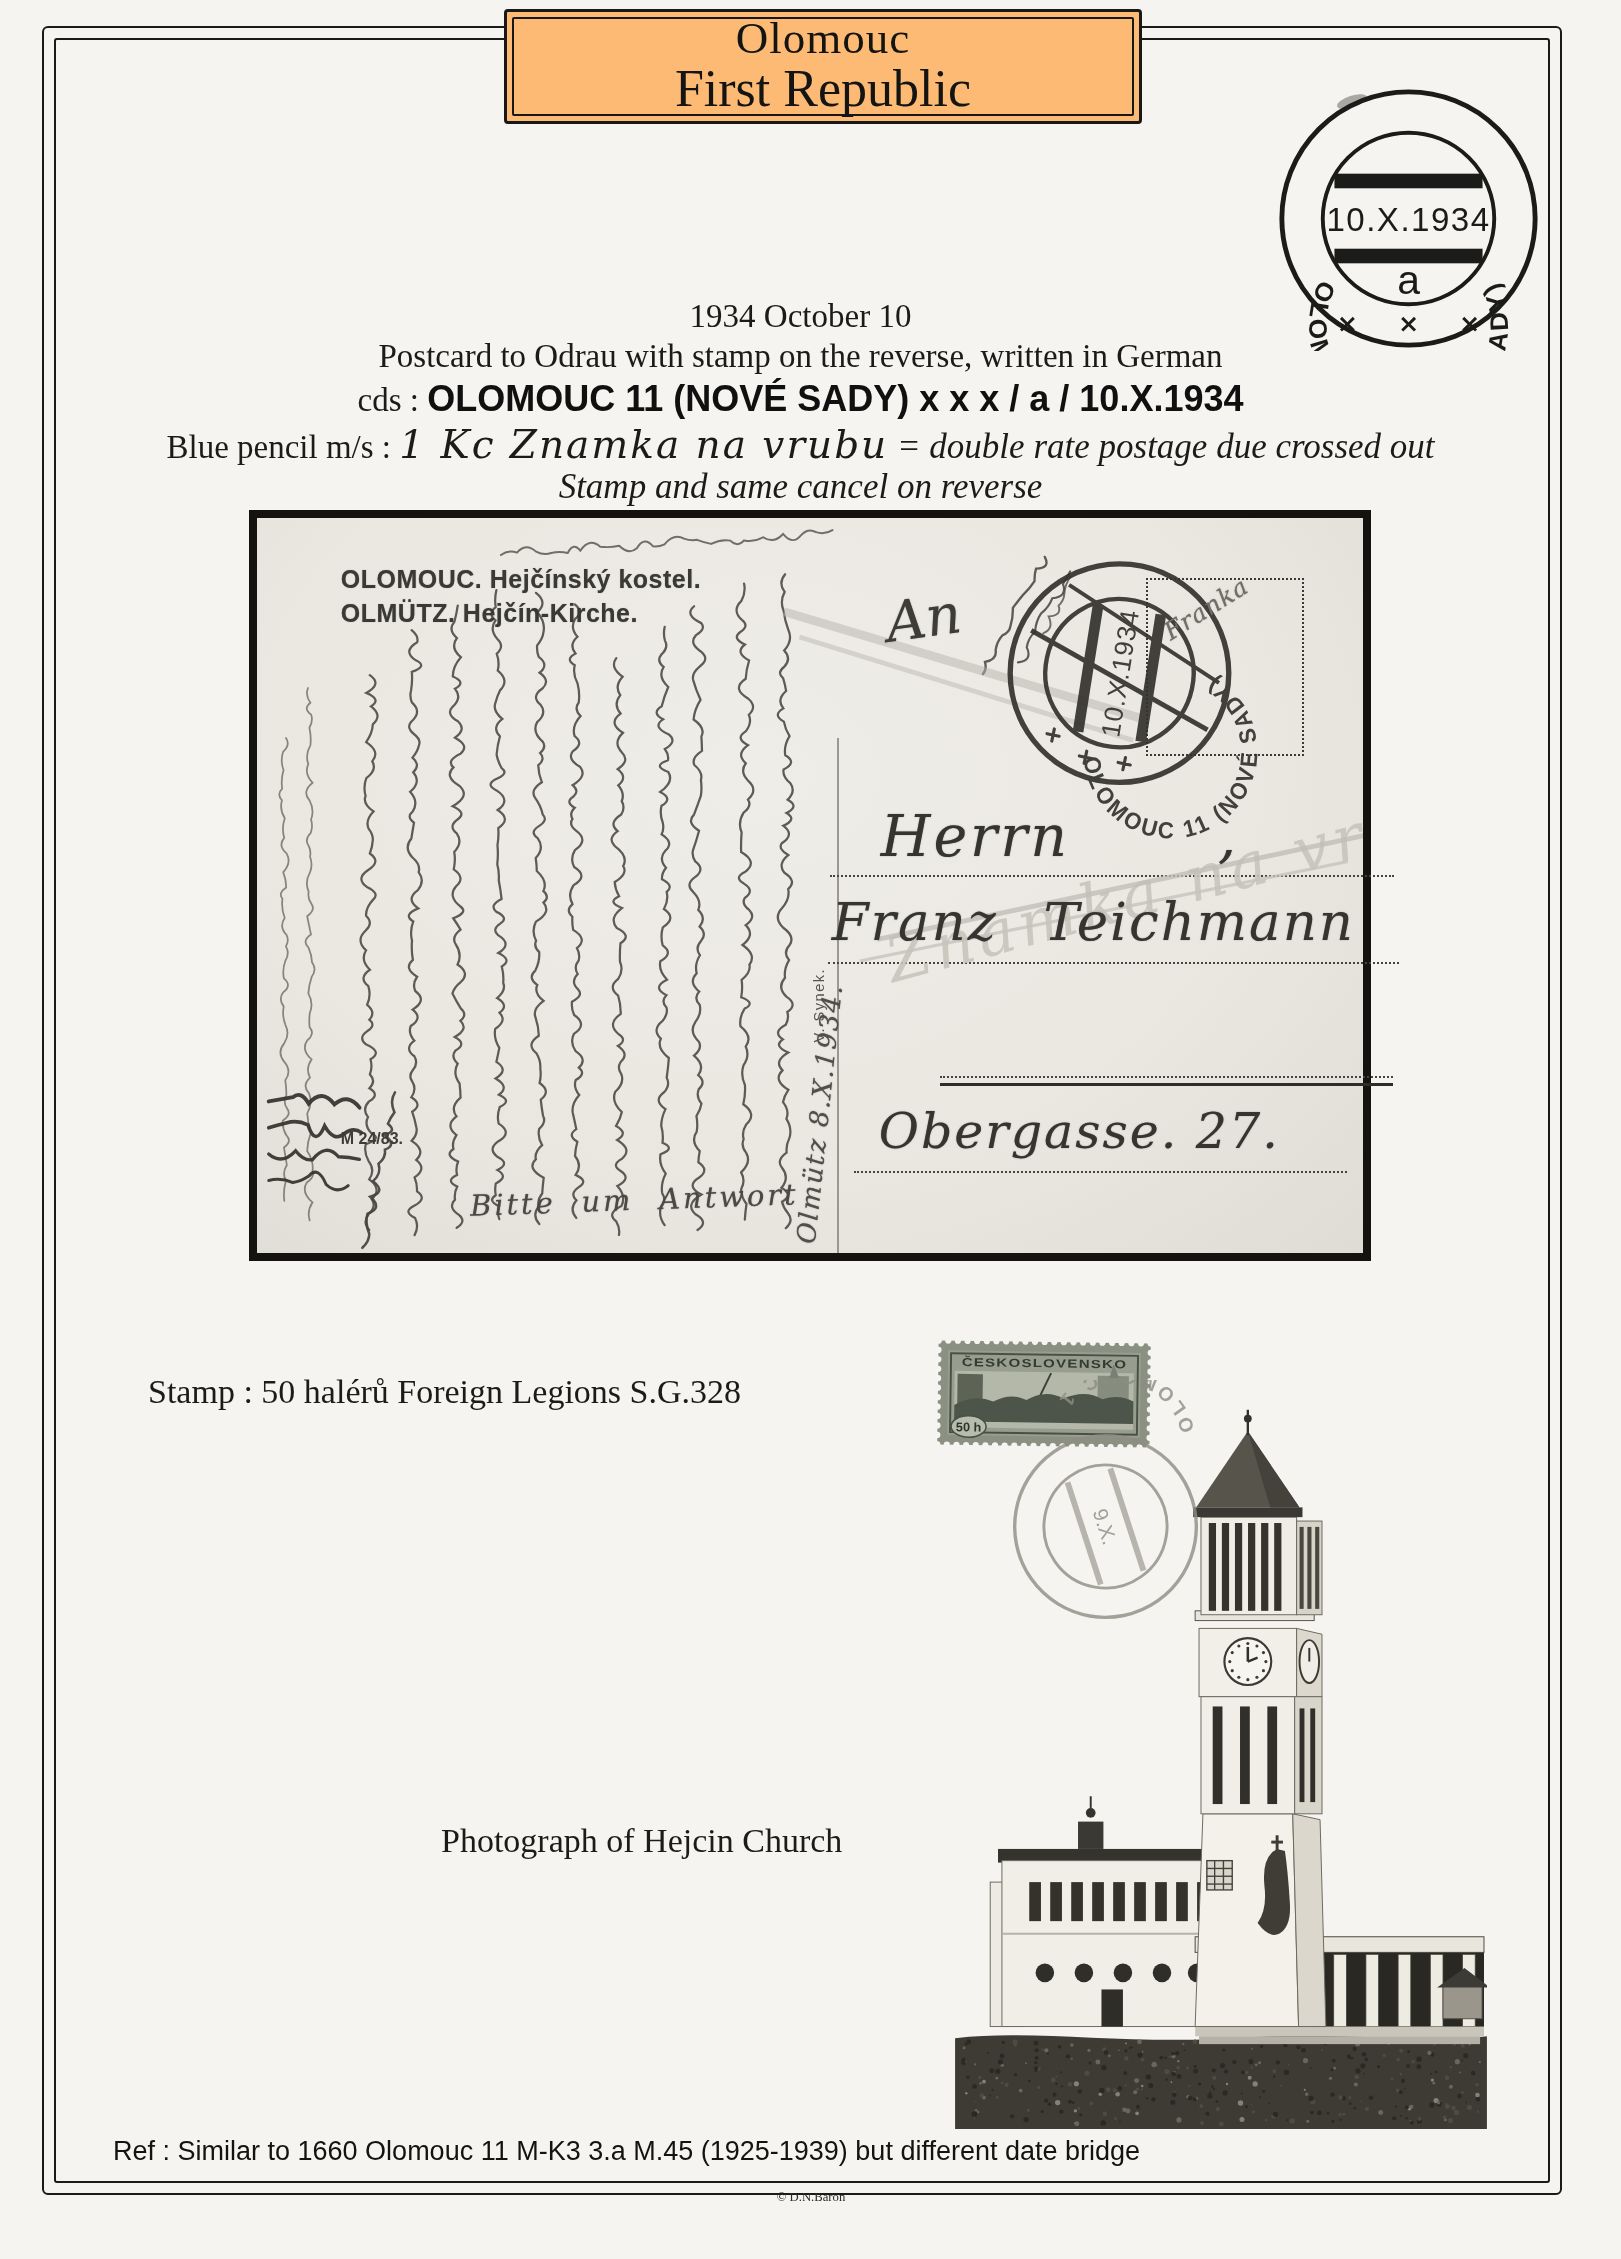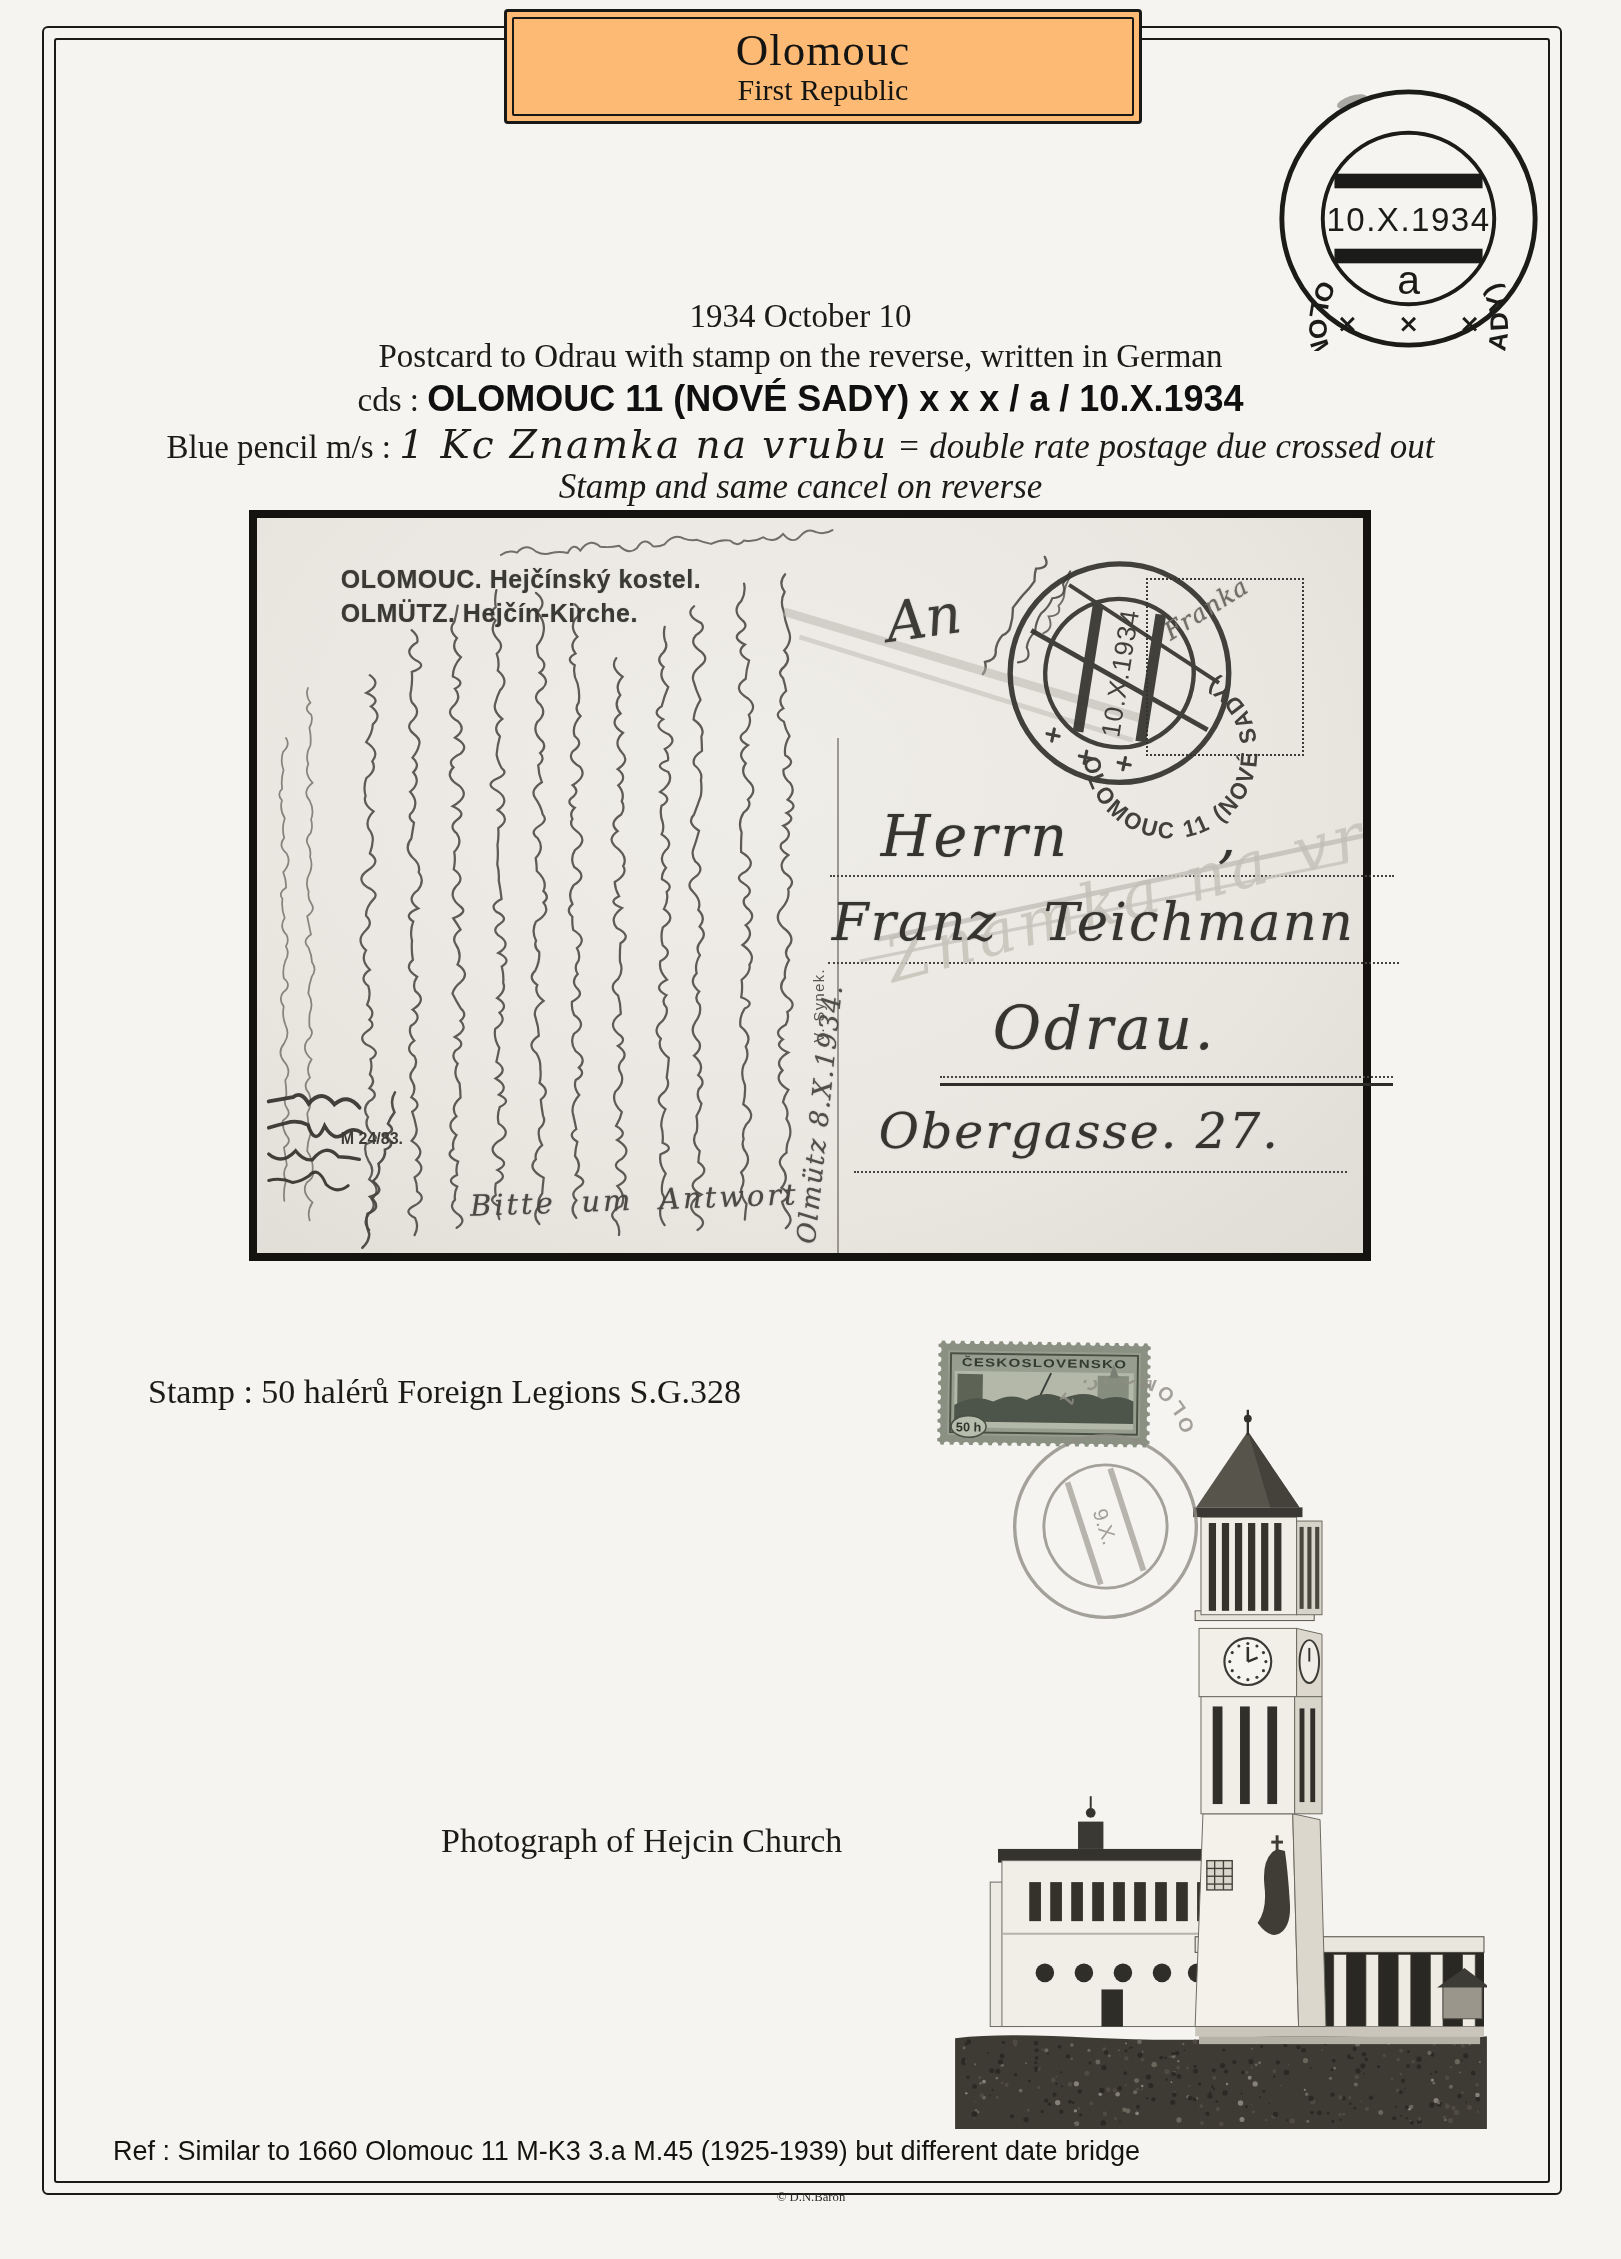--- a/index.html
+++ b/index.html
@@ -8,21 +8,21 @@
   .frame{position:absolute;border:2.9px solid #1a1a18;border-radius:5.9px;pointer-events:none;}
   .frame-outer{left:42px;top:26px;right:60px;bottom:65px;}
   .frame-inner{left:54px;top:38px;right:72px;bottom:77px;border-width:2.9px;border-radius:2.9px;}
 
   
   .title-box{position:absolute;left:504px;top:9px;width:632px;height:109px;
              background:#fdba74;border:3.9px solid #181816;border-radius:3.9px;z-index:5;text-align:right;}
   .title-inner{position:absolute;inset:4.9px;border:2px solid #181816;border-radius:2px;
                display:flex;flex-direction:column;align-items:center;justify-content:center;}
   .title{font-size:45px;line-height:1.02;letter-spacing:1px;color:#141412;}
-  .subtitle{font-size:30px;line-height:1.05;color:#141412;}
+  .subtitle{font-size:52px;line-height:1.05;color:#141412;}
 
   
   .corner-cds{position:absolute;left:1276px;top:86px;width:265px;height:265px;z-index:2;}
   .cds-c{fill:none;stroke:#1b1b19;}
   .cds-ring{font-family:"Liberation Sans",sans-serif;font-weight:600;font-size:26px;
             letter-spacing:2.5px;fill:#1b1b19;}
   .cds-date{font-family:"Liberation Sans",sans-serif;font-size:34px;letter-spacing:1.5px;
             fill:#1b1b19;text-anchor:middle;}
   .cds-a{font-family:"Liberation Sans",sans-serif;font-size:42px;fill:#1b1b19;text-anchor:middle;}
   .cds-stars{font-family:"DejaVu Sans",sans-serif;font-weight:700;font-size:26px;
@@ -202,21 +202,20 @@
 
       <div class="txt cap" style="left:84px;top:45px;">
         <div>OLOMOUC. Hejčínský kostel.</div>
         <div>OLMÜTZ. Hejčín-Kirche.</div>
       </div>
       <div class="txt publisher">V. Synek.</div>
       <div class="txt plate">M 24/83.</div>
       <div class="txt hand an">An</div>
       <div class="txt hand addr1">Herrn ,</div>
       <div class="txt hand addr2">Franz Teichmann</div>
-      <div class="txt hand addr3">Odrau.</div>
       <div class="txt hand addr4">Obergasse. 27.</div>
       <div class="txt hand dateline">Olmütz 8.X.1934.</div>
       <div class="txt hand note">Bitte um Antwort</div>
       <div class="txt hand franka">Franka</div>
     </div>
   </div>
 
   <div class="stamp-caption">Stamp : 50 halérů Foreign Legions S.G.328</div>
   <div class="photo-caption">Photograph of Hejcin Church</div>
 

